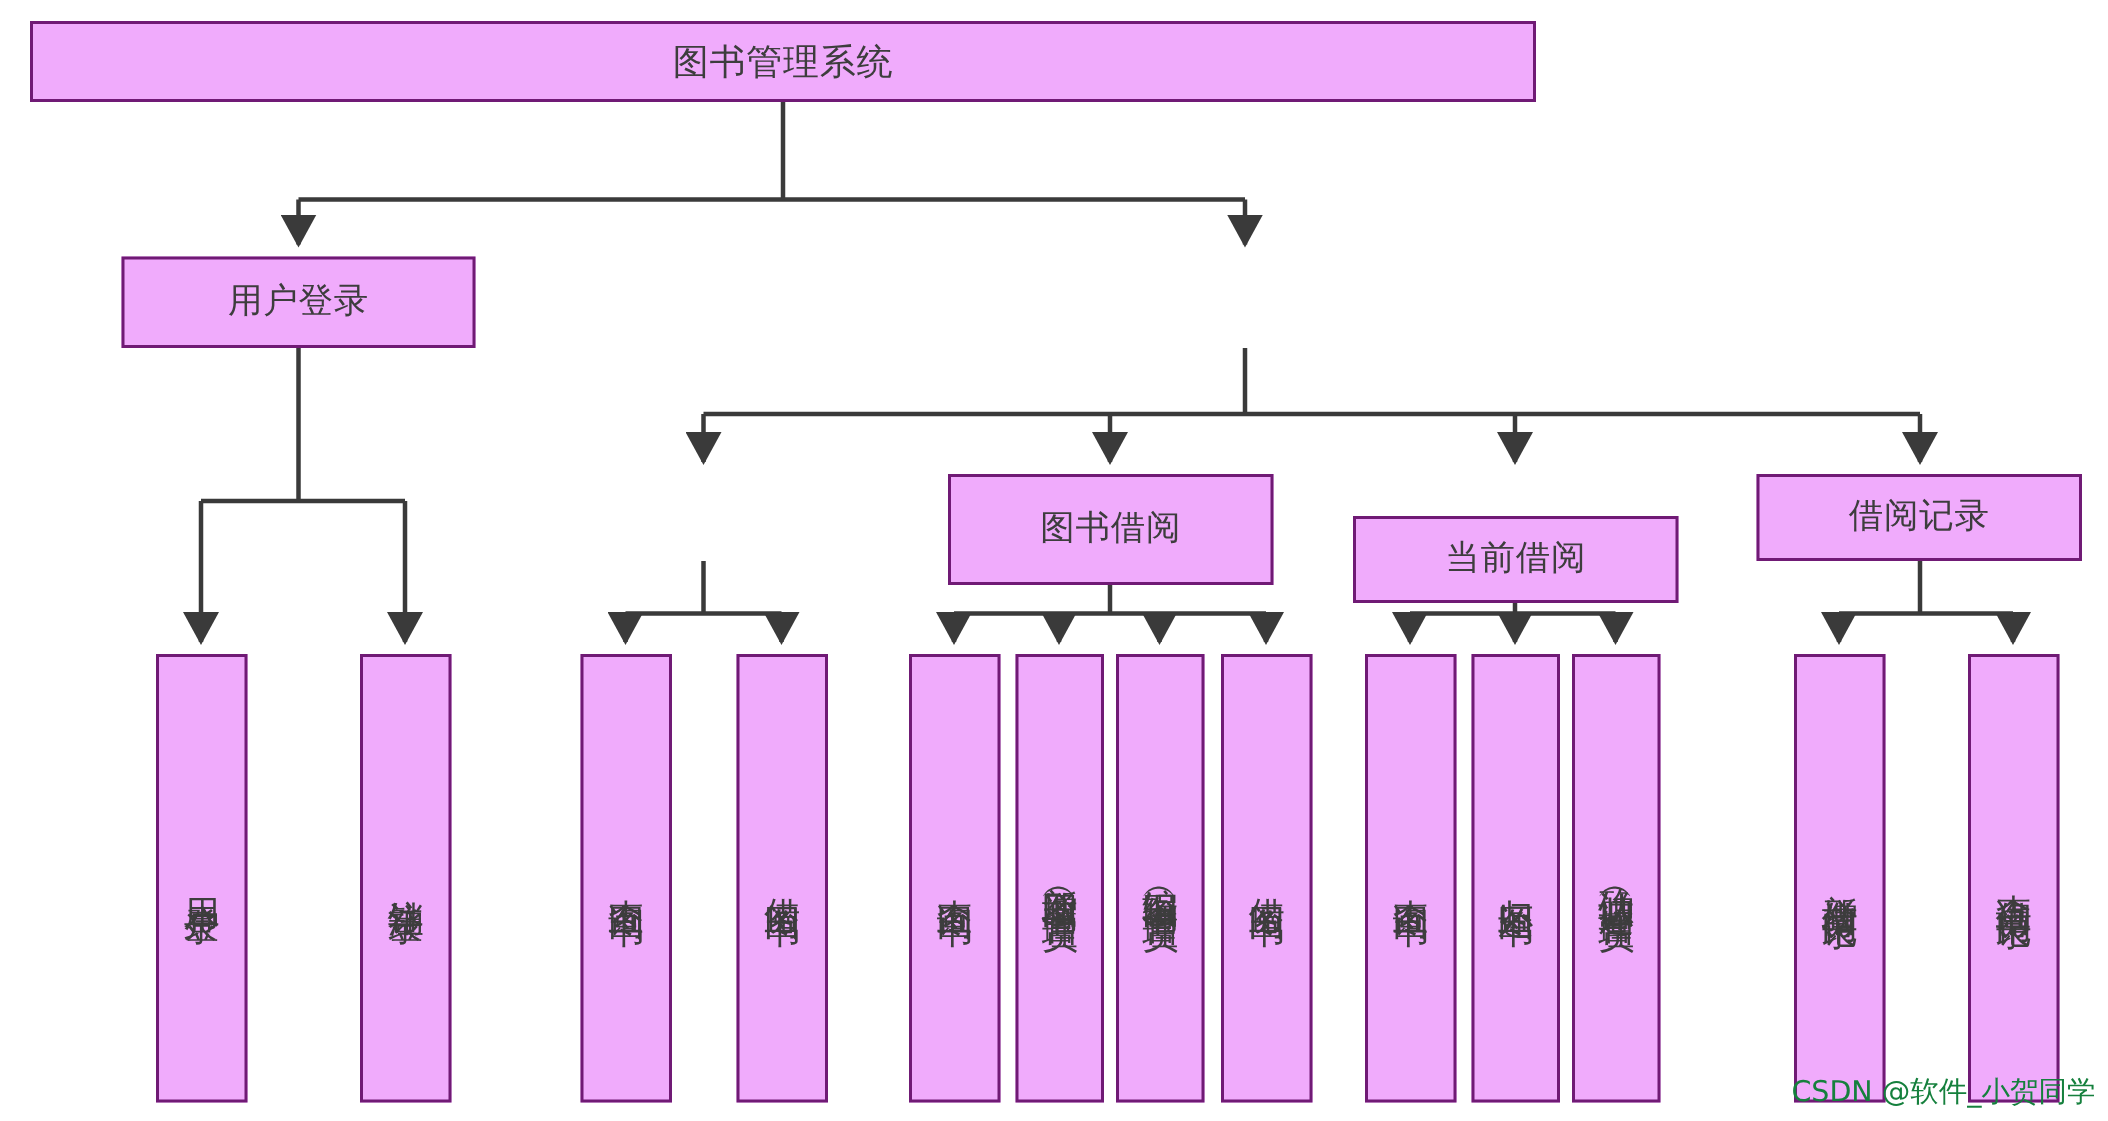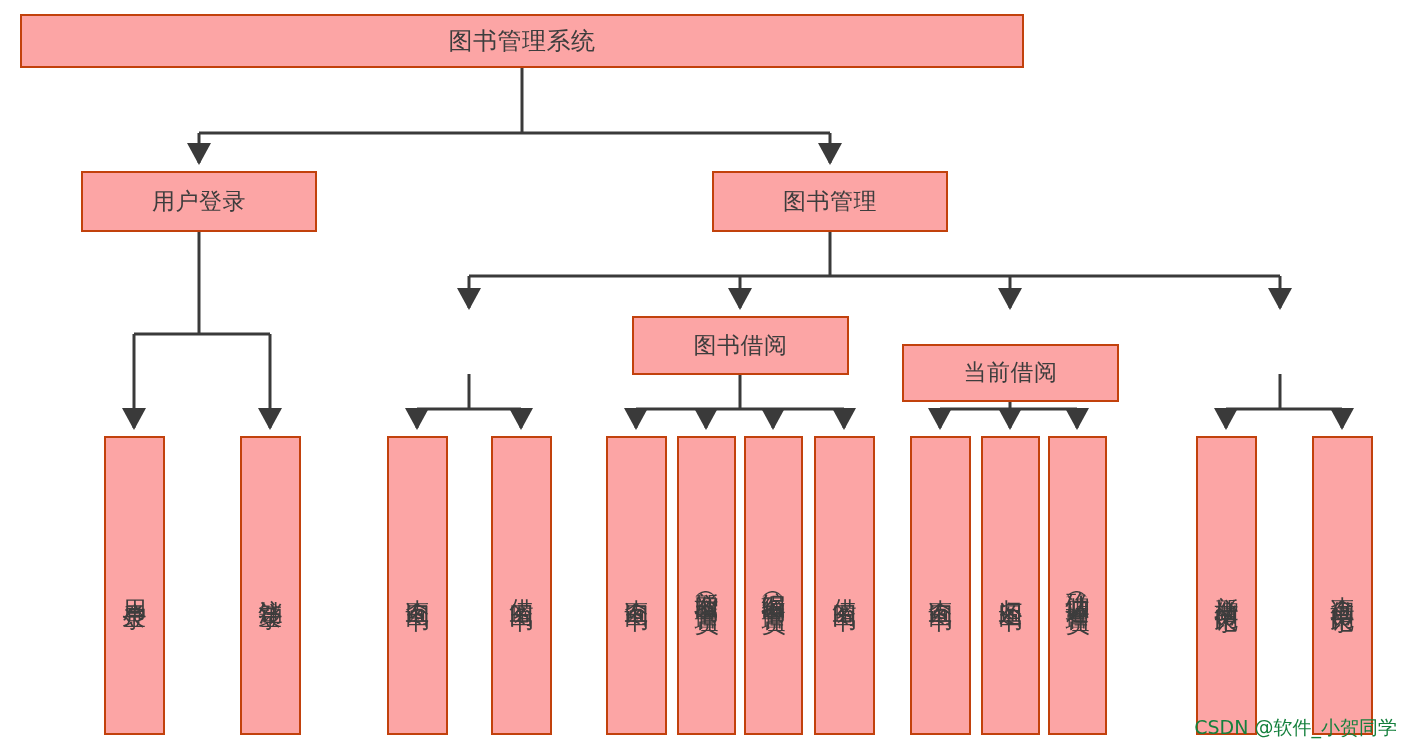--- a/index.html
+++ b/index.html
@@ -22,22 +22,22 @@
     position: absolute;
     left: 0;
     top: 0;
     width: 1405px;
     height: 747px;
     pointer-events: none;
   }
   .node {
     position: absolute;
     box-sizing: border-box;
-    background: #fca5a5;
-    border: 2px solid #c2410c;
+    background: #f0abfc;
+    border: 2px solid #701a75;
     display: flex;
     align-items: center;
     justify-content: center;
     color: #3d3d3d;
     z-index: 2;
   }
   .node .lbl {
     display: block;
     text-align: center;
     line-height: 1.18;
@@ -131,30 +131,30 @@
     </g>
   </svg>
 
   <div class="node h root" style="left:20px; top:14px; width:1004px; height:54px;">
     <span class="lbl">图书管理系统</span>
   </div>
 
   <div class="node h" style="left:81px; top:171px; width:236px; height:61px;">
     <span class="lbl">用户登录</span>
   </div>
-  <div class="node h" style="left:712px; top:171px; width:236px; height:61px;">
-    <span class="lbl">图书管理</span>
-  </div>
-
-  <div class="node h" style="left:632px; top:316px; width:217px; height:59px;">
+
+  <div class="node h" style="left:632px; top:316px; width:217px; height:74px;">
     <span class="lbl">图书借阅</span>
   </div>
   <div class="node h" style="left:902px; top:316px; width:217px; height:58px;margin-top:28px;">
     <span class="lbl">当前借阅</span>
   </div>
+  <div class="node h" style="left:1171px; top:316px; width:217px; height:58px;">
+    <span class="lbl">借阅记录</span>
+  </div>
 
   <div class="node v" style="left:104px; top:436px; width:61px; height:299px;">
     <span class="lbl">用户登录</span>
   </div>
   <div class="node v" style="left:240px; top:436px; width:61px; height:299px;">
     <span class="lbl">注销登录</span>
   </div>
 
   <div class="node v" style="left:387px; top:436px; width:61px; height:299px;">
     <span class="lbl">查询图书</span>

